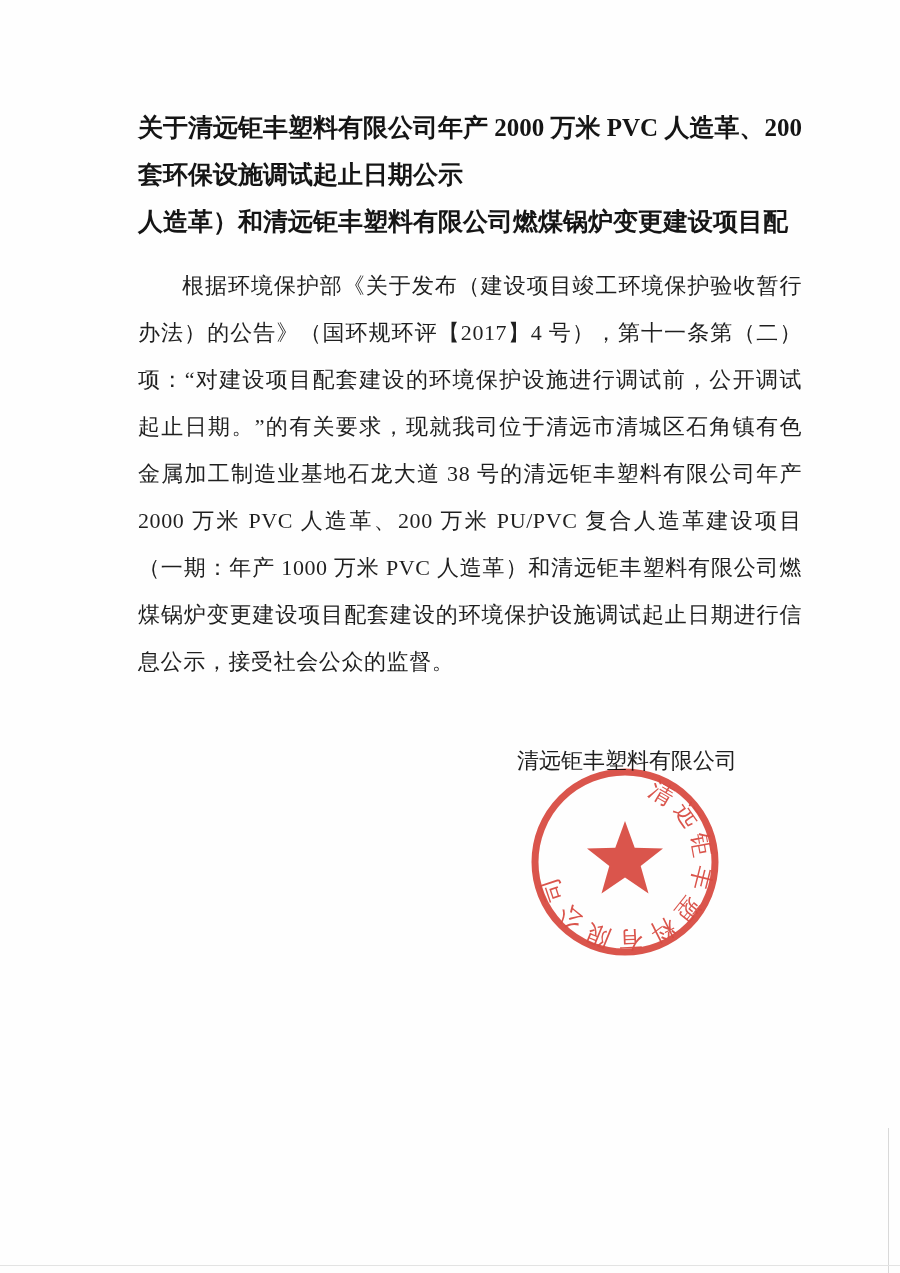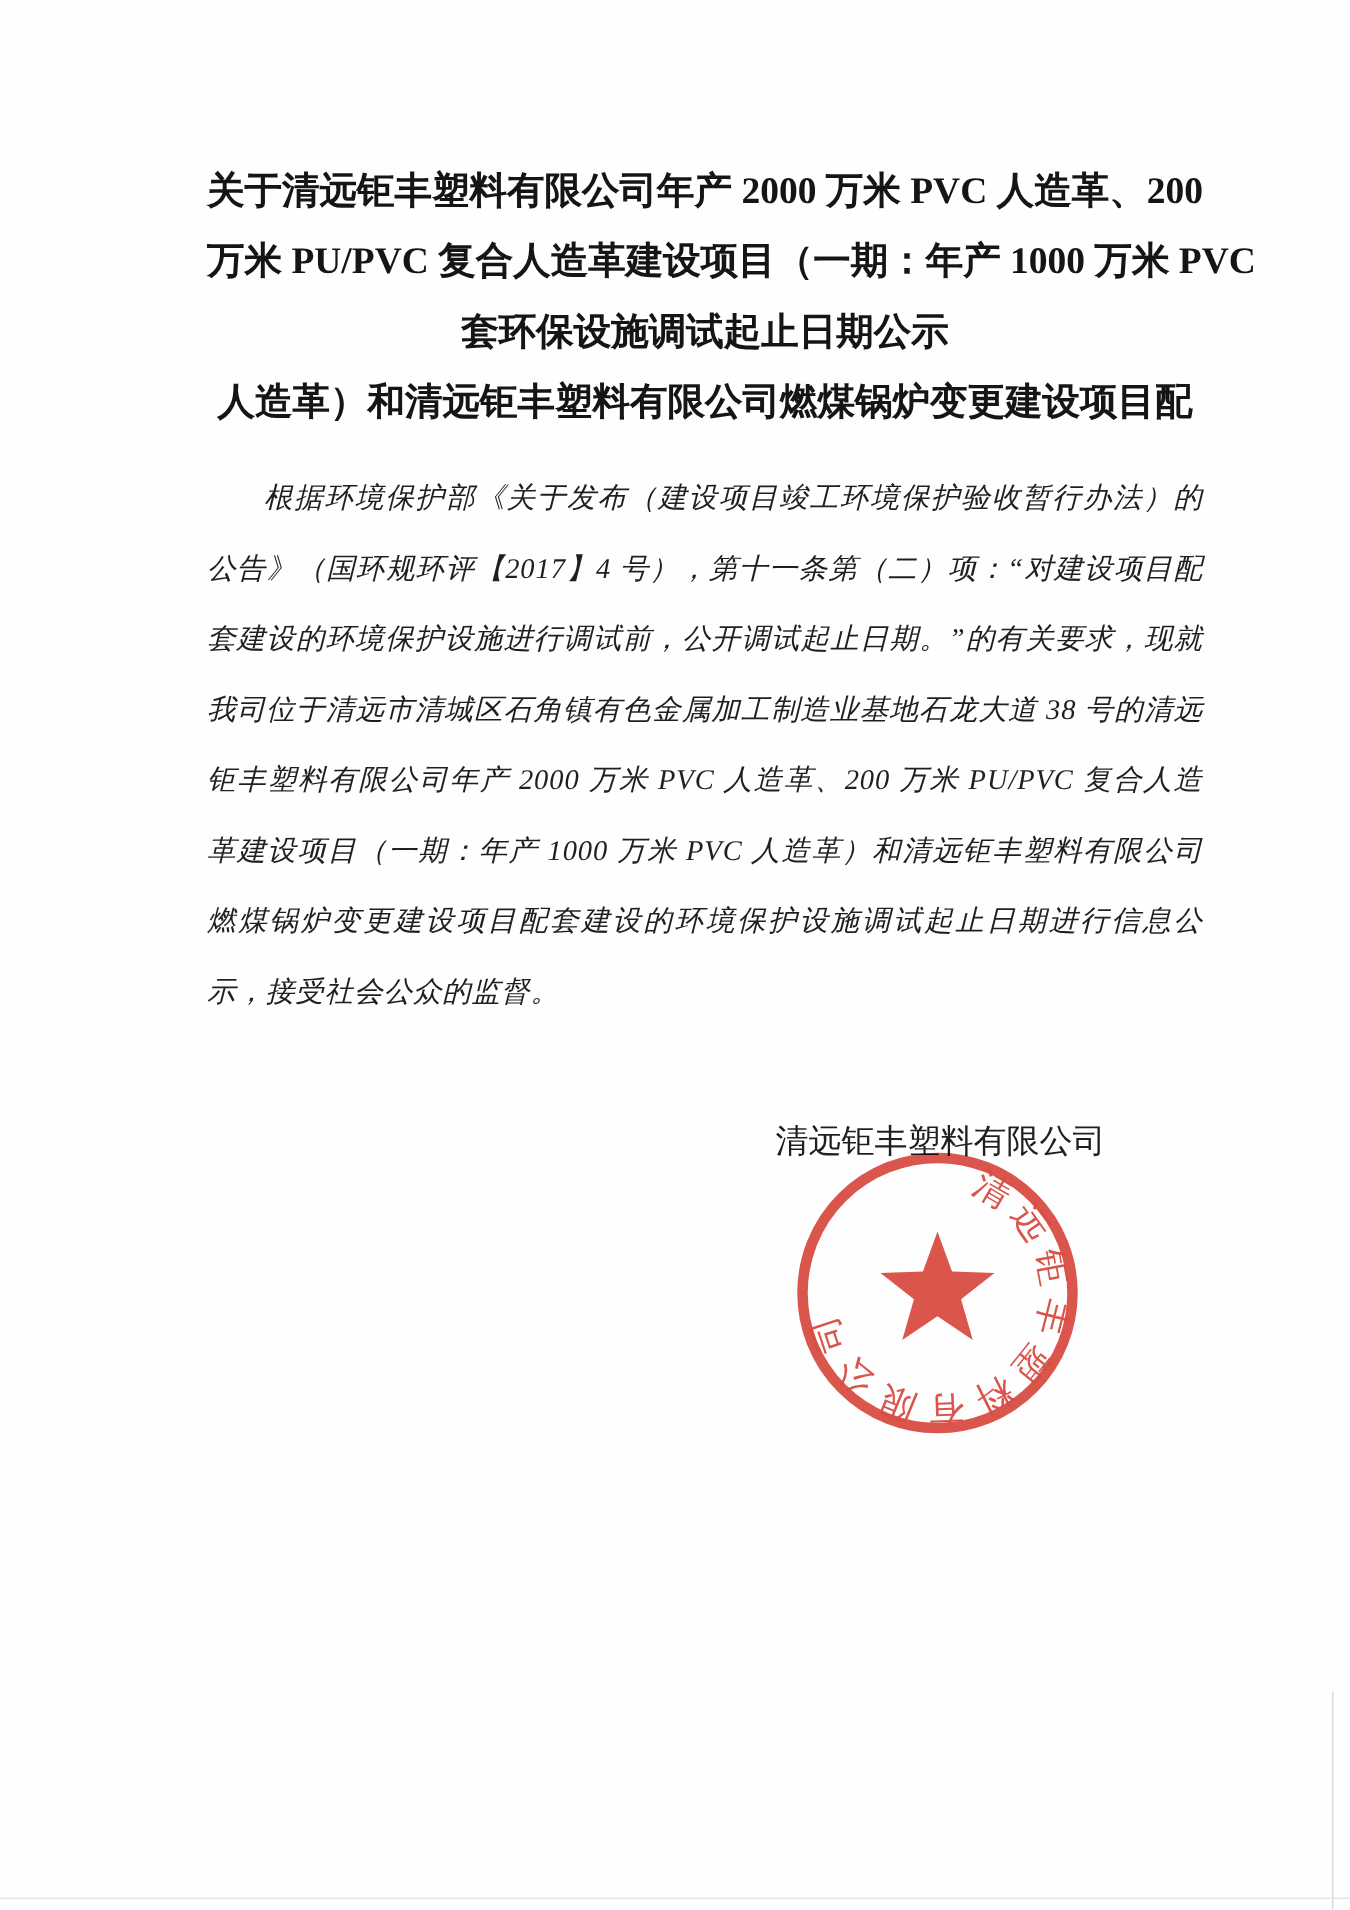--- a/index.html
+++ b/index.html
@@ -13,34 +13,32 @@
   }
   .content{
     position:absolute;
     left:138px;top:104px;
     width:664px;
   }
   .title{
     font-weight:bold;
     font-size:25px;
     line-height:47px;
-    text-align:center;
     color:#151515;
   }
   .title-line{white-space:nowrap;}
   .body{margin-top:17px;}
   .body p{
     margin:0;
-    font-size:19px;
+    font-size:22px;
     line-height:47px;
     letter-spacing:0.6px;
     text-align:justify;
     text-indent:2em;
     color:#1f1f1f;
-    font-style:italic;
   }
   .signature{
     margin-top:52px;
     font-size:22px;
     line-height:47px;
     text-align:right;
     color:#1f1f1f;
   }
   .sig-company{padding-right:65px;}
   .sig-contact{padding-right:145px;}
@@ -67,21 +65,20 @@
 </style>
 </head>
 <body>
 
 <div class="page">
 
   <div class="content">
 
     <div class="title">
       <div class="title-line">关于清远钜丰塑料有限公司年产 2000 万米 PVC 人造革、200</div>
-      <div class="title-line">万米 PU/PVC 复合人造革建设项目（一期：年产 1000 万米 PVC</div>
       <div class="title-line">套环保设施调试起止日期公示</div>
       <div class="title-line">人造革）和清远钜丰塑料有限公司燃煤锅炉变更建设项目配</div>
     </div>
 
     <div class="body">
       <p>根据环境保护部《关于发布（建设项目竣工环境保护验收暂行办法）的公告》（国环规环评【2017】4 号），第十一条第（二）项：“对建设项目配套建设的环境保护设施进行调试前，公开调试起止日期。”的有关要求，现就我司位于清远市清城区石角镇有色金属加工制造业基地石龙大道 38 号的清远钜丰塑料有限公司年产 2000 万米 PVC 人造革、200 万米 PU/PVC 复合人造革建设项目（一期：年产 1000 万米 PVC 人造革）和清远钜丰塑料有限公司燃煤锅炉变更建设项目配套建设的环境保护设施调试起止日期进行信息公示，接受社会公众的监督。</p>
     </div>
 
     <div class="signature">
       <div class="sig-company">清远钜丰塑料有限公司</div>

